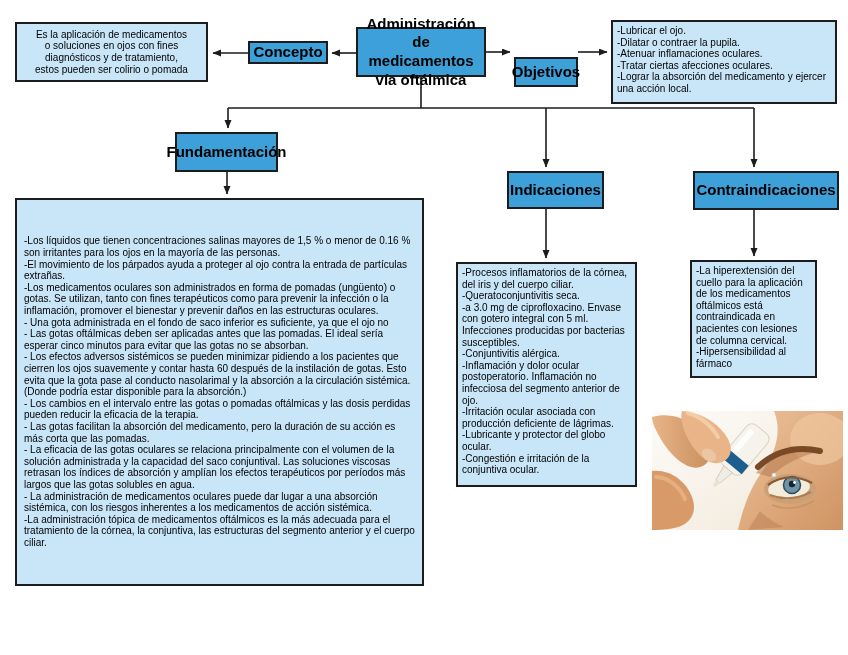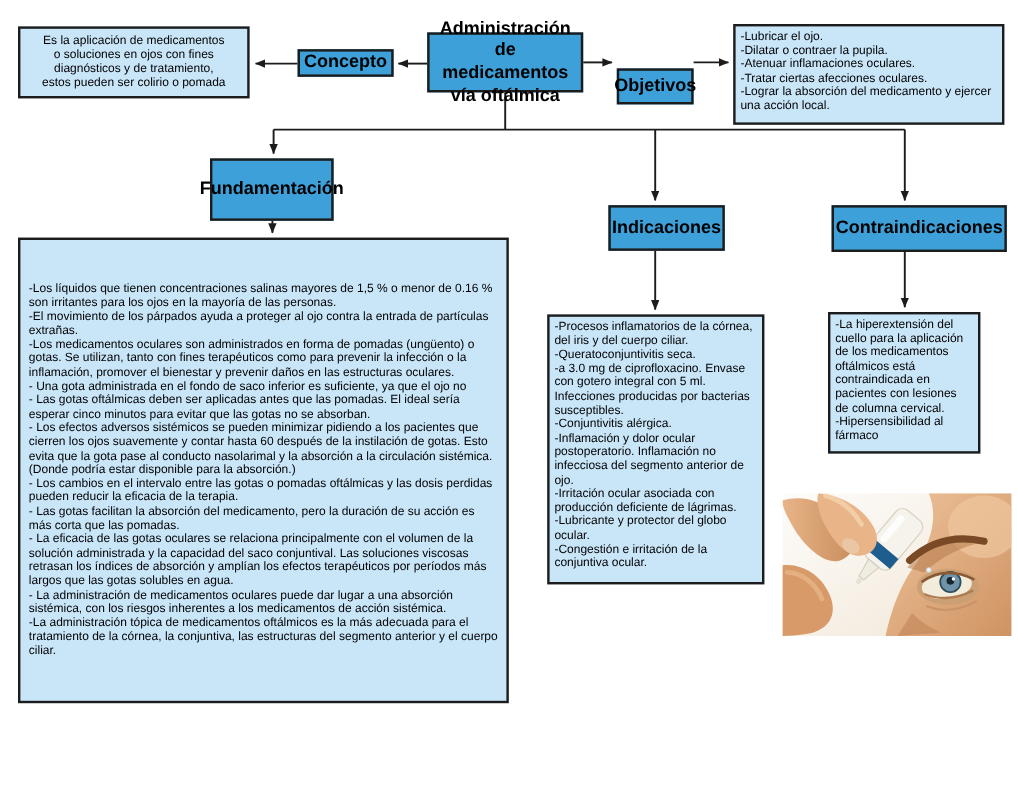--- a/index.html
+++ b/index.html
@@ -20,21 +20,21 @@
     color:#000; font-size:10px; line-height:1.16;
   }
   .panel.centered { display:flex; align-items:center; justify-content:center; text-align:center; padding:4px 18px; }
   .panel.list { padding:3px 4px; }
   .panel.vcenter { display:flex; flex-direction:column; justify-content:center; padding:4px 7px; }
   .panel .item { margin:0; }
   
   .n-main            { left:356px; top:27px;  width:130px; height:50px; }
   .n-concepto        { left:248px; top:41px;  width:80px;  height:23px; }
   .n-objetivos       { left:514px; top:37px;  width:64px;  height:30px;margin-top:20px; }
-  .n-fundamentacion  { left:175px; top:132px; width:103px; height:52px; }
+  .n-fundamentacion  { left:175px; top:132px; width:103px; height:40px; }
   .n-indicaciones    { left:507px; top:171px; width:97px;  height:38px; }
   .n-contraind       { left:693px; top:171px; width:146px; height:39px; }
   
   .p-concepto   { left:15px;  top:22px;  width:193px; height:60px; }
   .p-objetivos  { left:611px; top:20px;   width:226px; height:84px; }
   .p-fundam     { left:15px;  top:198px; width:409px; height:388px; }
   .p-indic      { left:456px; top:262px; width:181px; height:225px; }
   .p-contraind  { left:690px; top:260px; width:127px; height:118px; }
   .photo {
     position:absolute; left:652px; top:411px; width:191px; height:119px;

